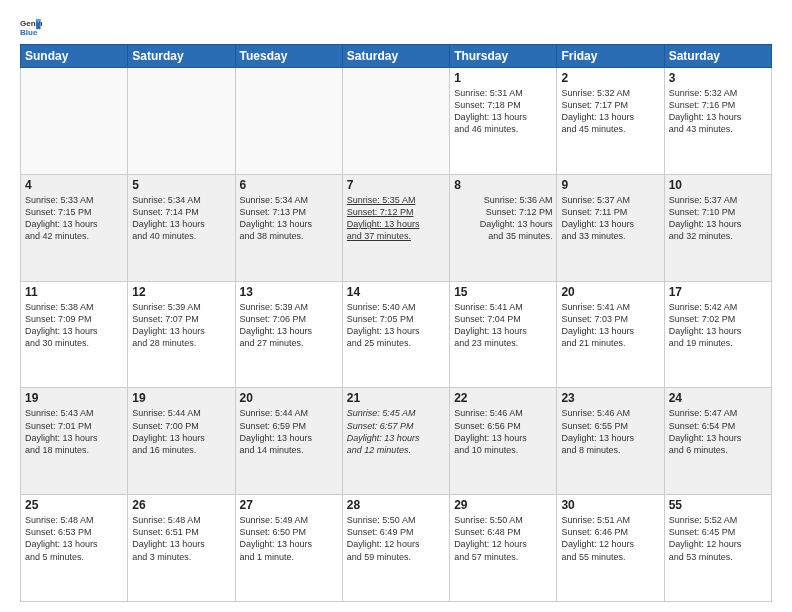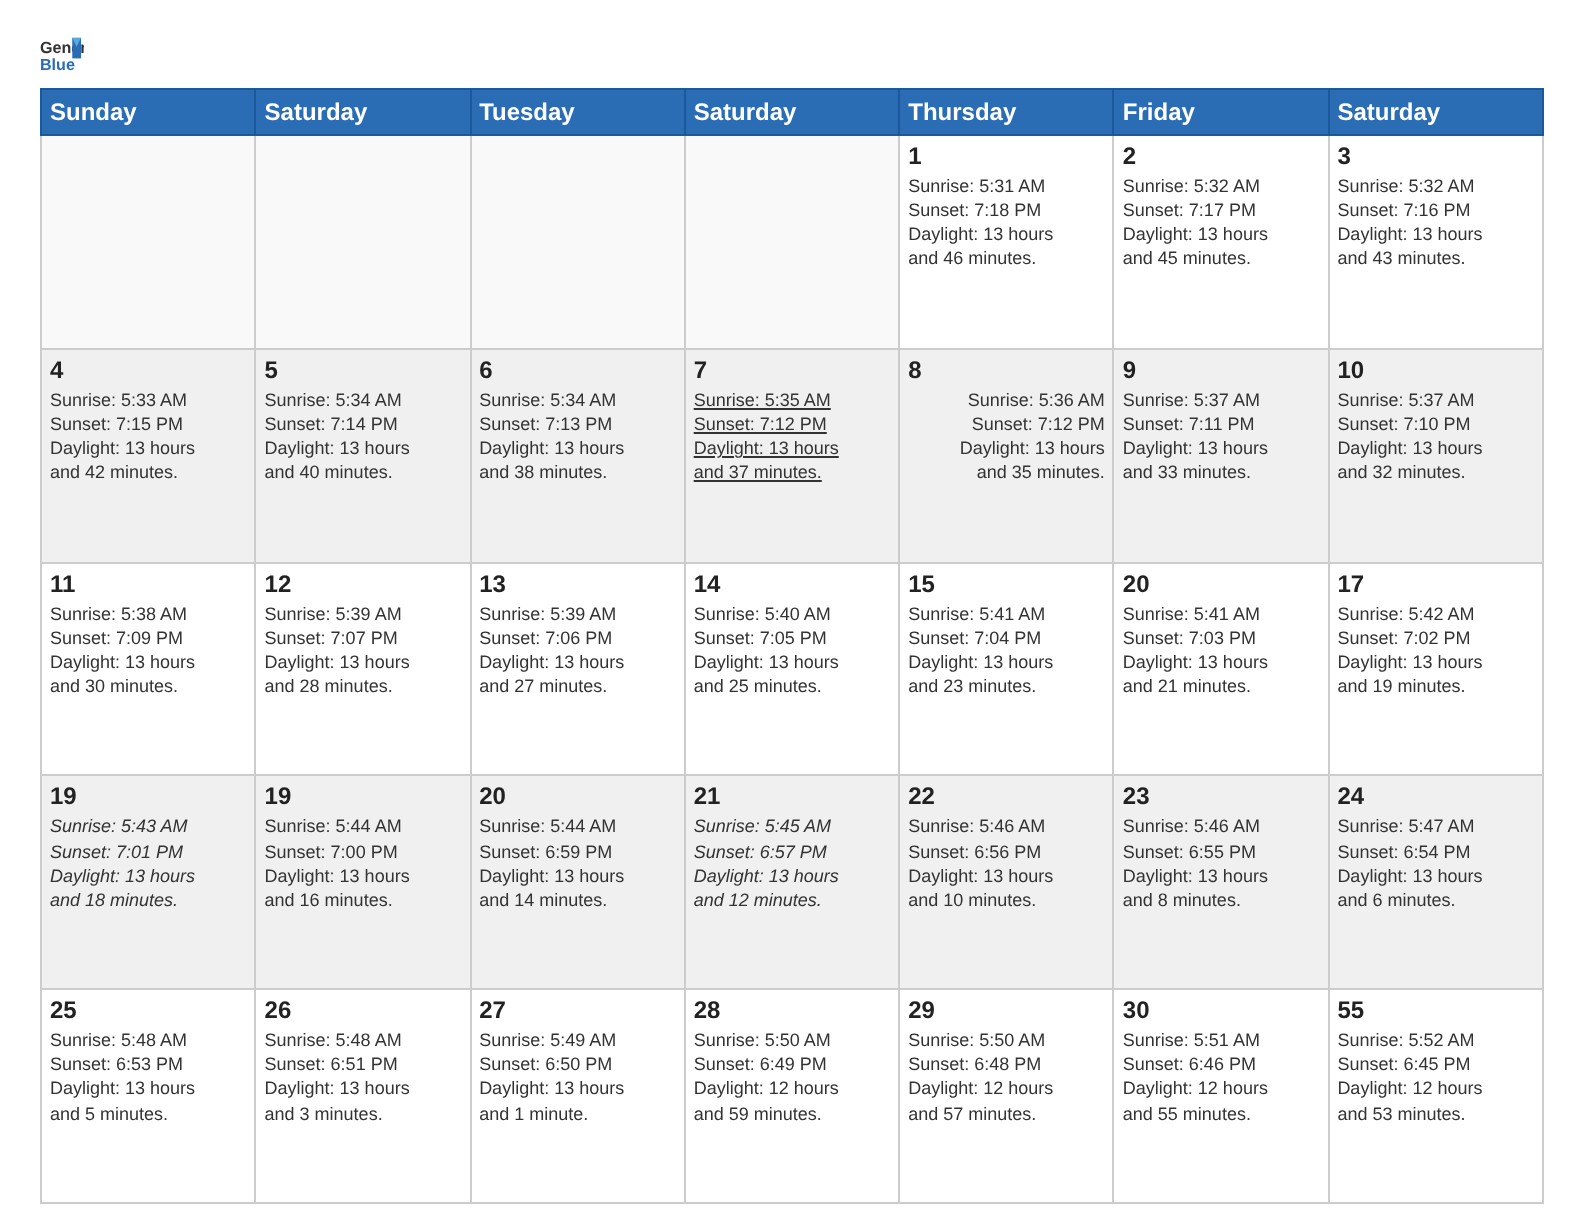--- a/index.html
+++ b/index.html
@@ -247,21 +247,21 @@
             <span class="day-num">17</span>
             <div class="cell-text" style="white-space: pre-line;">Sunrise: 5:42 AM
 Sunset: 7:02 PM
 Daylight: 13 hours
 and 19 minutes.</div>
           </td>
         </tr>
         <tr>
           <td class="shaded">
             <span class="day-num">19</span>
-            <div class="cell-text" style="white-space: pre-line; font-style: italic;">Sunrise: 5:43 AM
+            <div class="cell-text" style="white-space: pre-line;">Sunrise: 5:43 AM
 Sunset: 7:01 PM
 Daylight: 13 hours
 and 18 minutes.</div>
           </td>
           <td class="shaded">
             <span class="day-num">19</span>
             <div class="cell-text" style="white-space: pre-line;">Sunrise: 5:44 AM
 Sunset: 7:00 PM
 Daylight: 13 hours
 and 16 minutes.</div>

